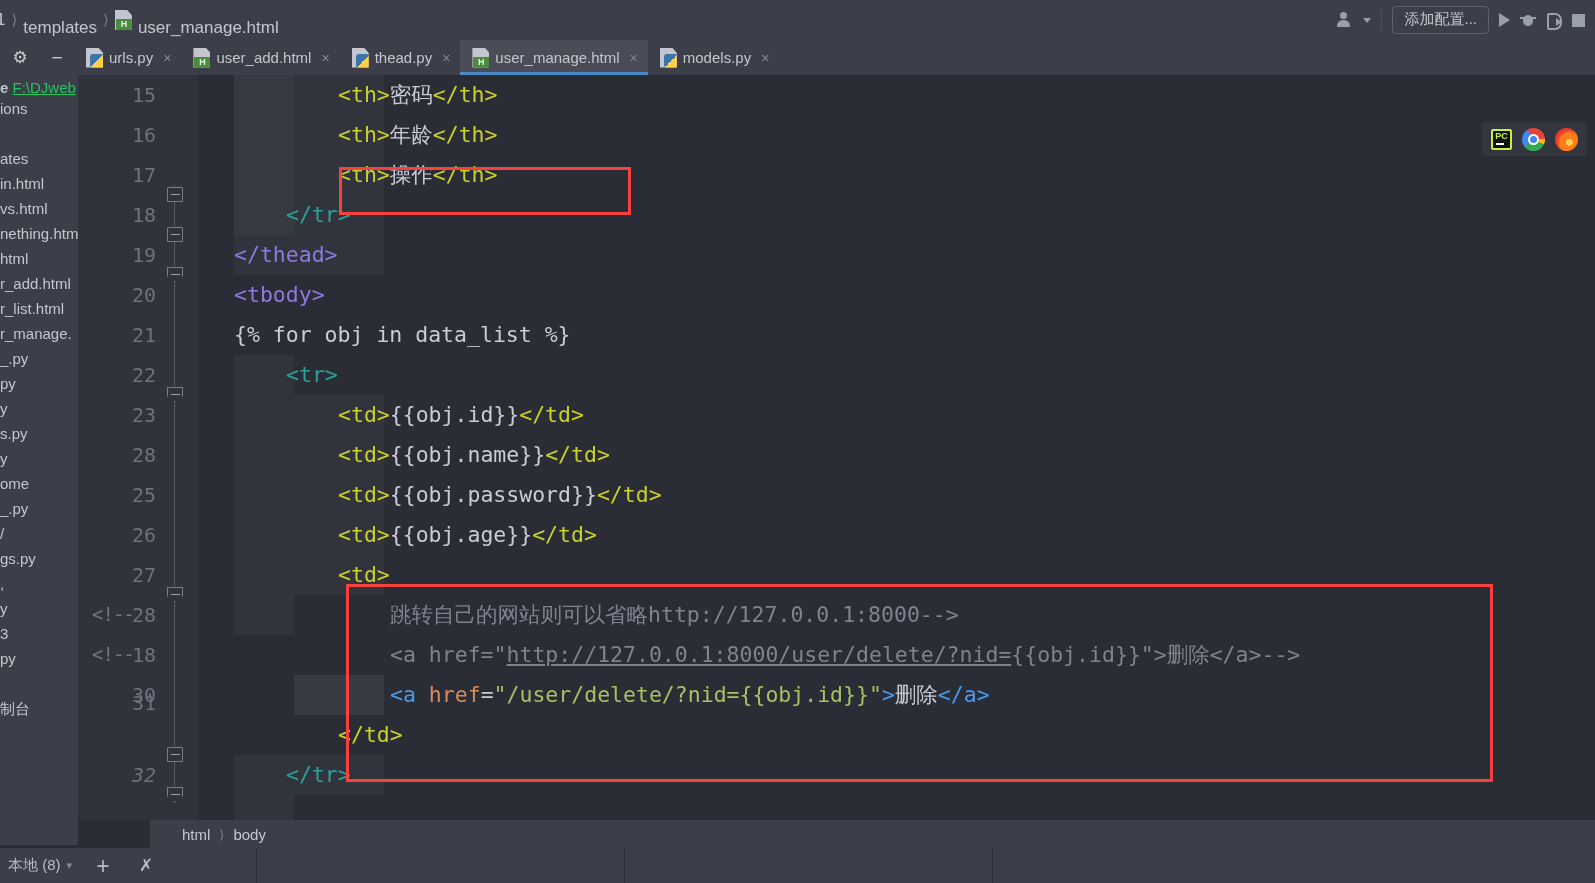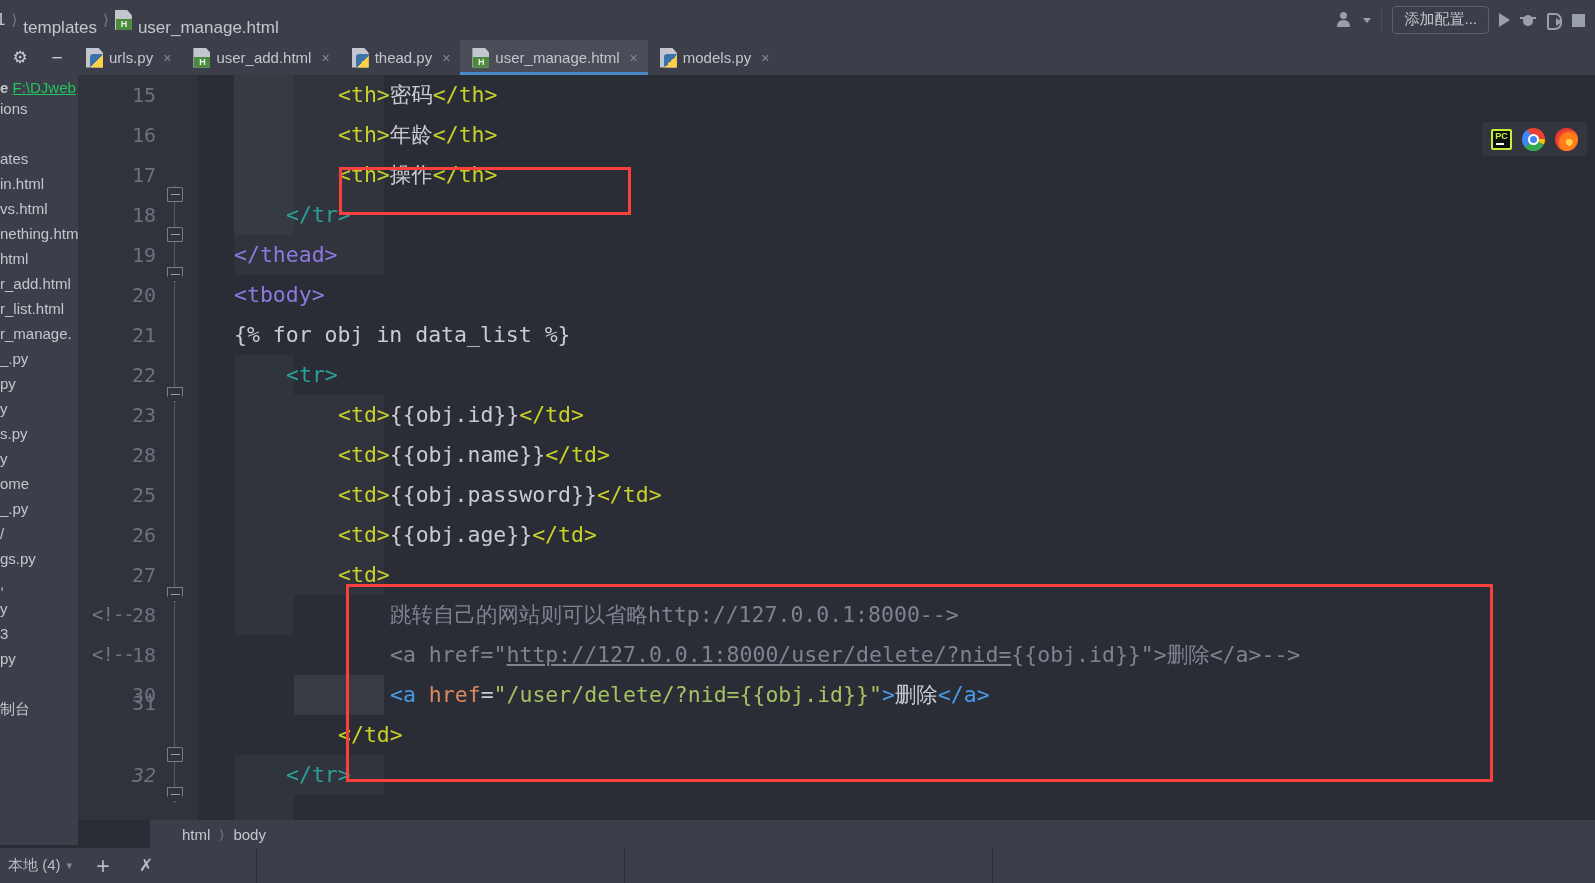--- a/index.html
+++ b/index.html
@@ -445,21 +445,21 @@
   </div>
 
   <div id="browser-tray">
     <span class="pc-ico"></span>
     <span class="chrome-ico"></span>
     <span class="firefox-ico"></span>
   </div>
 
   <div id="statusbar">
     <div id="sb-local" class="sb-cell">
-      <span>本地 (4)</span>
+      <span>本地 (8)</span>
       <span class="chev">▾</span>
     </div>
     <div class="sb-cell" style="width:46px;justify-content:center;">
       <span class="plus-glyph">+</span>
     </div>
     <div class="sb-cell" style="width:40px;justify-content:center;">
       <span class="vee-glyph">✗</span>
     </div>
     <div class="sb-sep" style="margin-left:90px;"></div>
     <div class="sb-sep" style="margin-left:367px;"></div>

